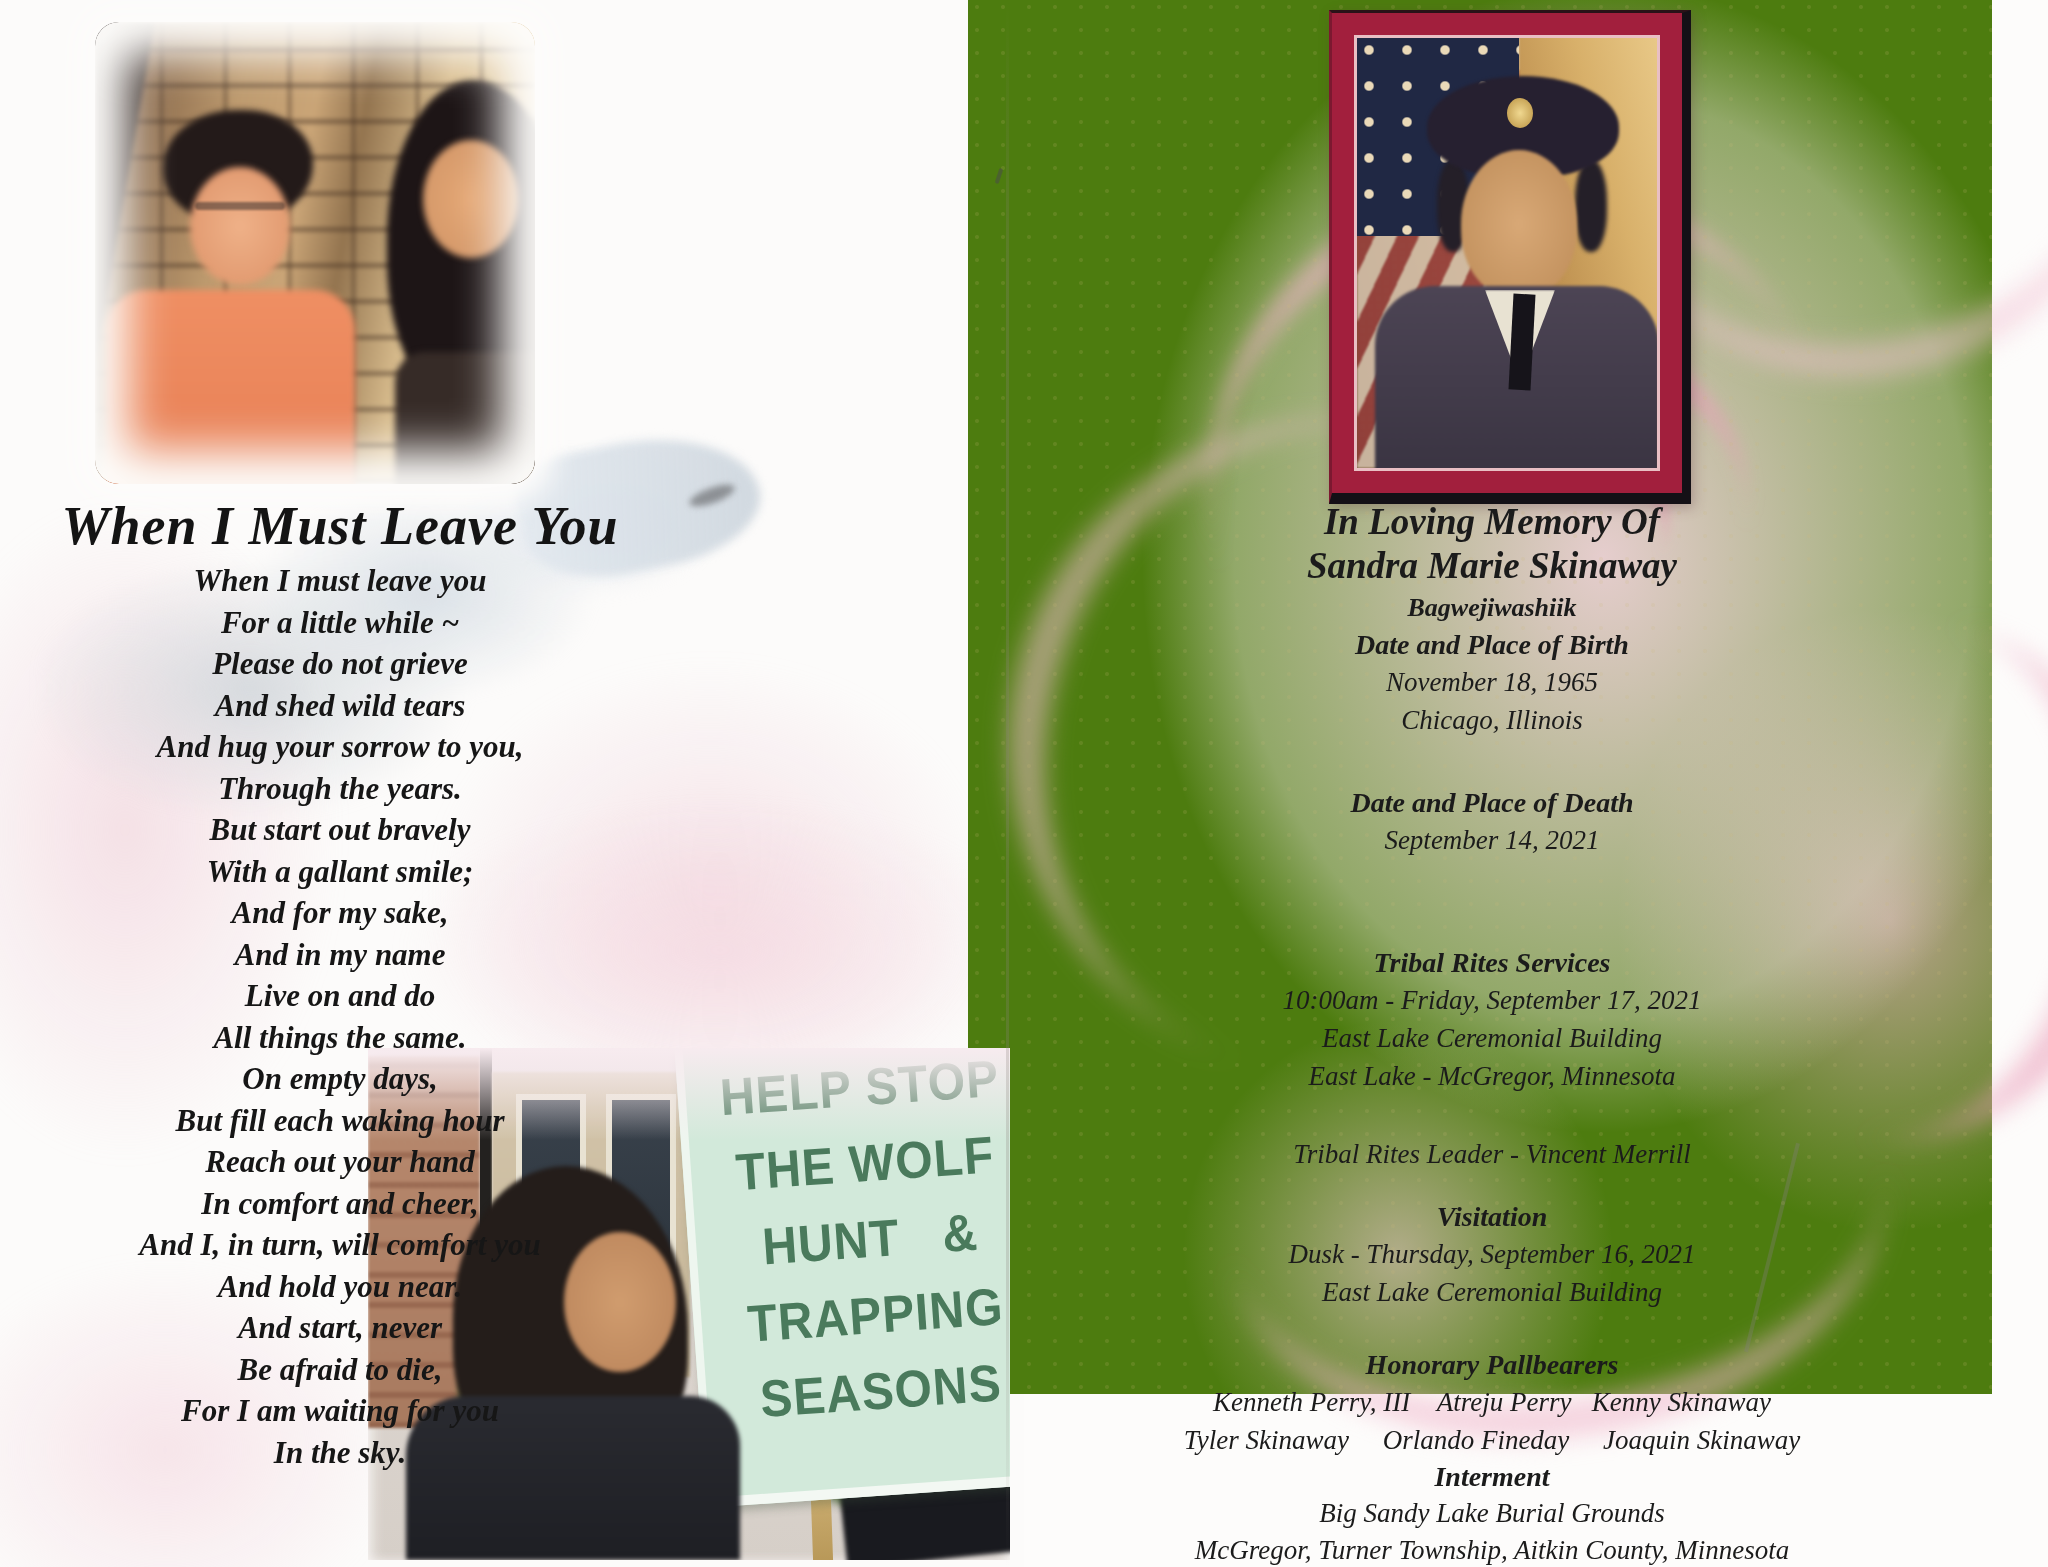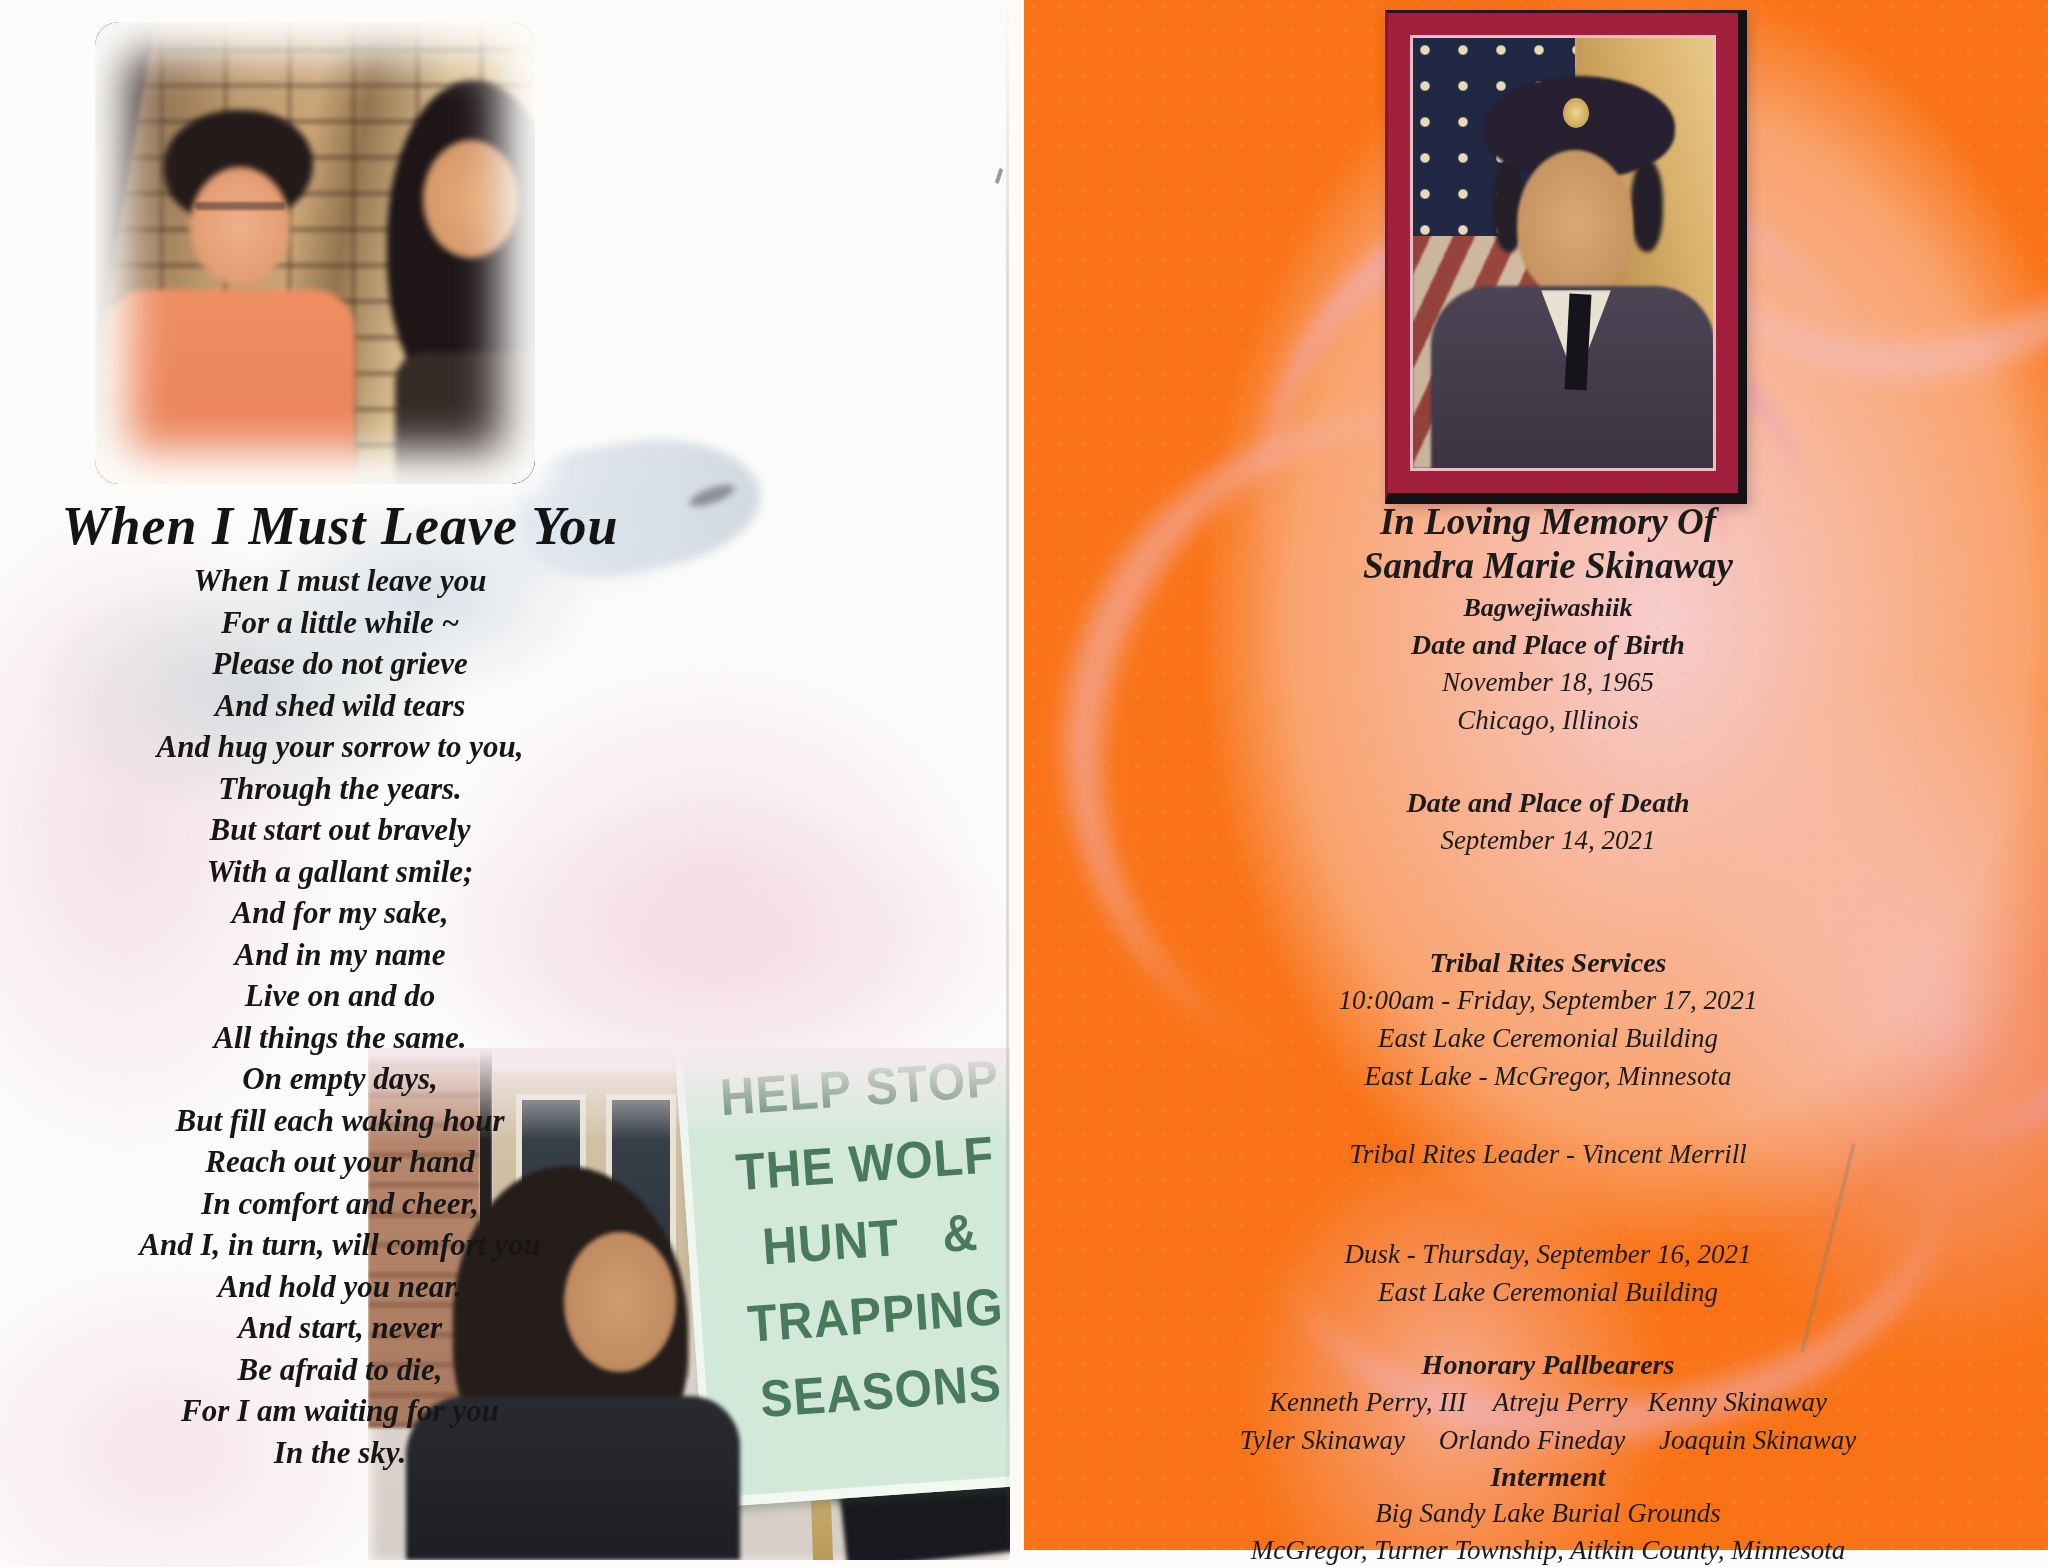--- a/index.html
+++ b/index.html
@@ -62,21 +62,21 @@
   .sign { left:322px; top:-14px; width:348px; height:436px; background:#d2e9da; transform:rotate(-4deg);
     border-left:8px solid #eef6ef; border-bottom:10px solid #f3f8f3; box-shadow:3px 5px 10px rgba(60,80,60,.3); padding-top:16px; }
   .sign-line { position:static !important; white-space:pre; text-align:center; letter-spacing:1px; color:#4a7a5c;
     font:bold 48px/76px "Liberation Sans","DejaVu Sans",sans-serif; transform:scaleY(1.08); }
   .pw-hair { left:85px; top:118px; width:235px; height:315px; background:#241d1a; border-radius:48% 52% 40% 42%; filter:blur(2px); }
   .pw-face { left:196px; top:184px; width:112px; height:140px; background:radial-gradient(#d09c6e,#b9835a); border-radius:50%; filter:blur(2px); }
   .pw-jacket { left:38px; top:348px; width:334px; height:164px; background:linear-gradient(#2a2b31,#1e1f24); border-radius:60px 50px 0 0; filter:blur(2px); }
   .photo-top-fade { left:0; top:0; width:100%; height:92px; background:linear-gradient(#f7ebef, rgba(247,235,239,0)); }
 
   
-  .page-right { left:1024px; top:0; width:1024px; height:1550px; background:#f97316; }
+  .page-right { left:968px; top:0; width:1024px; height:1394px; background:#4d7c0f; }
   .rose-base { left:0; top:0; right:0; bottom:0; background:
     radial-gradient(60% 55% at 62% 40%, rgba(246,214,226,.9), rgba(250,235,240,.4) 60%, rgba(253,248,249,0) 75%),
     radial-gradient(38% 32% at 90% 66%, rgba(240,185,205,.65), transparent 70%),
     radial-gradient(30% 24% at 42% 90%, rgba(244,205,218,.6), transparent 70%); }
   .petal { border-radius:50%; }
   .pt1 { left:240px; top:180px; width:620px; height:560px; border-top:34px solid rgba(238,178,198,.6); transform:rotate(-18deg); filter:blur(10px); }
   .pt2 { left:420px; top:330px; width:360px; height:320px; border-top:28px solid rgba(234,160,186,.65); transform:rotate(8deg); filter:blur(8px); }
   .pt3 { left:520px; top:430px; width:180px; height:160px; border-top:22px solid rgba(230,150,178,.6); transform:rotate(25deg); filter:blur(6px); }
   .pt4 { left:40px; top:420px; width:640px; height:660px; border-left:40px solid rgba(240,190,206,.55); transform:rotate(18deg); filter:blur(12px); }
   .pt5 { left:700px; top:620px; width:420px; height:520px; border-right:48px solid rgba(233,158,185,.6); transform:rotate(10deg); filter:blur(12px); }
@@ -227,20 +227,21 @@
       <div class="row h" style="top:630px">Date and Place of Birth</div>
       <div class="row b" style="top:668px">November 18, 1965</div>
       <div class="row b" style="top:706px">Chicago, Illinois</div>
       <div class="row h" style="top:788px">Date and Place of Death</div>
       <div class="row b" style="top:826px">September 14, 2021</div>
       <div class="row h" style="top:948px">Tribal Rites Services</div>
       <div class="row b" style="top:986px">10:00am - Friday, September 17, 2021</div>
       <div class="row b" style="top:1024px">East Lake Ceremonial Building</div>
       <div class="row b" style="top:1062px">East Lake - McGregor, Minnesota</div>
       <div class="row b" style="top:1140px"><span class="bold">Tribal Rites Leader</span><span> - Vincent Merrill</span></div>
+      <div class="row h" style="top:1202px">Visitation</div>
       <div class="row b" style="top:1240px">Dusk - Thursday, September 16, 2021</div>
       <div class="row b" style="top:1278px">East Lake Ceremonial Building</div>
       <div class="row h" style="top:1350px">Honorary Pallbearers</div>
       <div class="row b pre" style="top:1388px">Kenneth Perry, III    Atreju Perry   Kenny Skinaway</div>
       <div class="row b pre" style="top:1426px">Tyler Skinaway     Orlando Fineday     Joaquin Skinaway</div>
       <div class="row h" style="top:1462px">Interment</div>
       <div class="row b" style="top:1499px">Big Sandy Lake Burial Grounds</div>
       <div class="row b" style="top:1536px">McGregor, Turner Township, Aitkin County, Minnesota</div>
     </div>
   </div>

